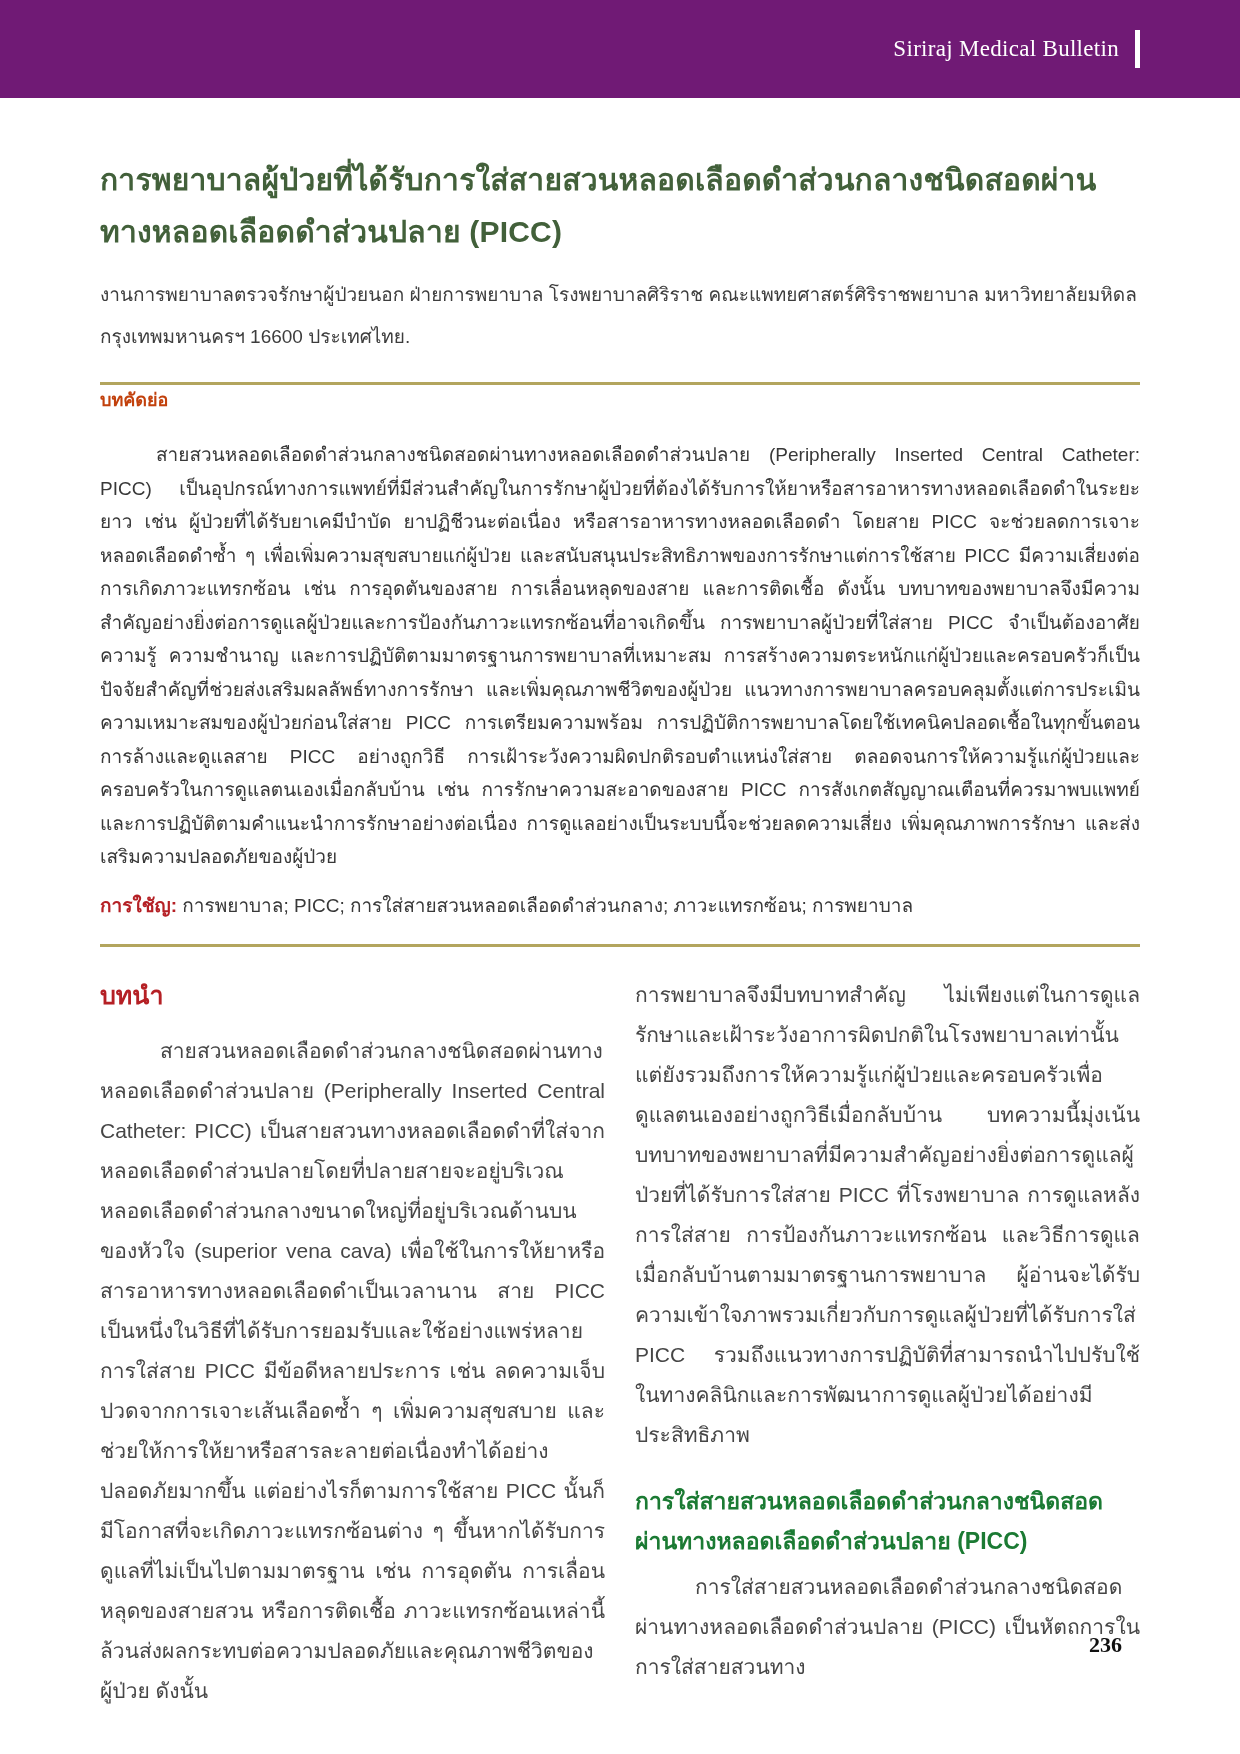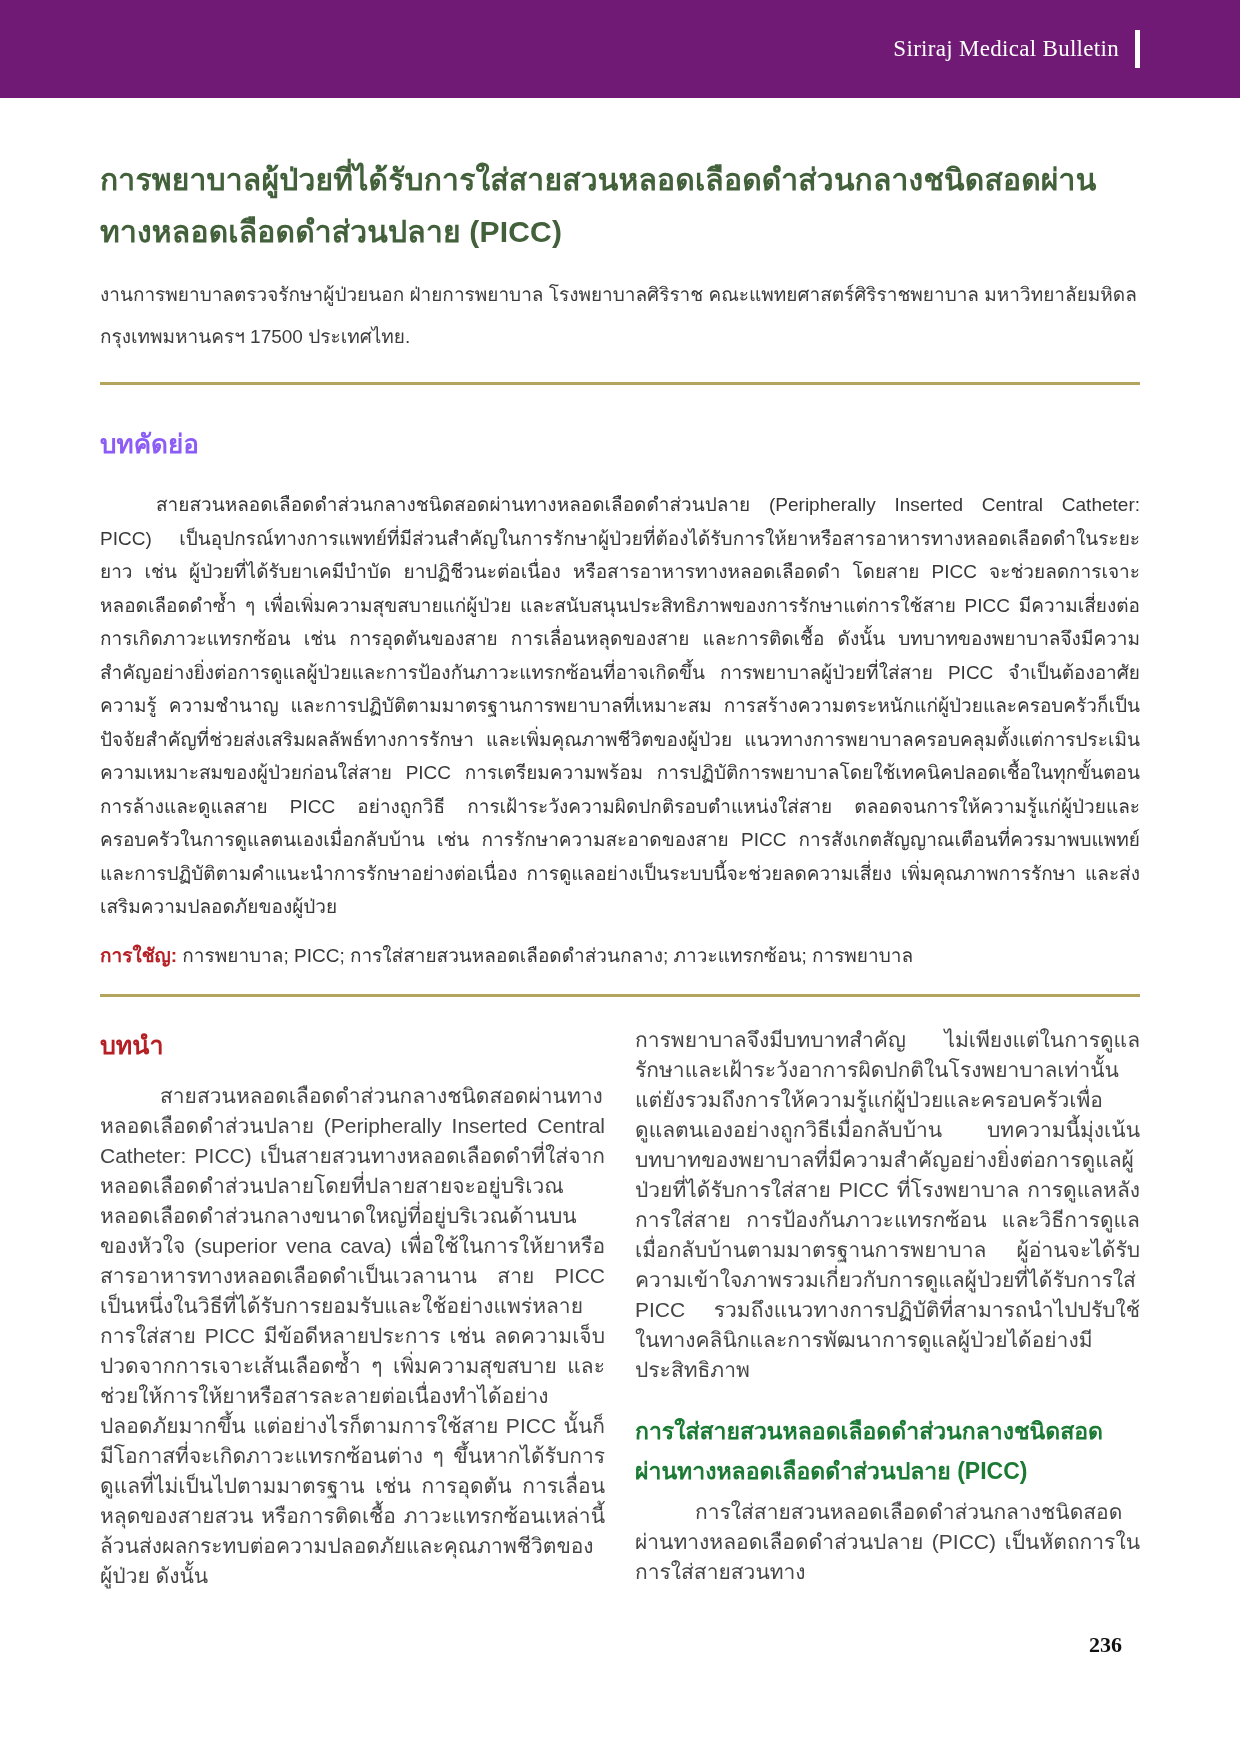--- a/index.html
+++ b/index.html
@@ -67,23 +67,22 @@
   
   .gold-rule {
     border: none;
     height: 3px;
     background: #b3a55e;
     margin-top: 24px;
   }
 
   
   .abstract-heading {
-    margin-top: 38px;
-    color: #8b5cf6;
-    font-size: 26px;
+    color: #c2410c;
+    font-size: 18px;
     font-weight: 700;
   }
   .abstract-body {
     margin-top: 24px;
     color: #383838;
     font-size: 19px;
     line-height: 33.5px;
     text-align: justify;
     text-indent: 56px;
   }
@@ -109,21 +108,21 @@
   }
   .section-heading-red {
     color: #b52025;
     font-size: 25px;
     font-weight: 700;
     margin-bottom: 16px;
   }
   .col-paragraph {
     color: #464646;
     font-size: 21px;
-    line-height: 30px;
+    line-height: 40px;
     text-align: justify;
   }
   .indent-first { text-indent: 60px; }
   .section-heading-green {
     color: #1b7a33;
     font-size: 23px;
     font-weight: 700;
     line-height: 40px;
     margin-top: 26px;
     margin-bottom: 6px;
@@ -146,21 +145,21 @@
 <header class="header-bar">
   <span class="journal-name">Siriraj Medical Bulletin</span>
   <span class="header-divider"></span>
 </header>
 
 <div class="content">
 
   <h1 class="article-title">การพยาบาลผู้ป่วยที่ได้รับการใส่สายสวนหลอดเลือดดำส่วนกลางชนิดสอดผ่านทางหลอดเลือดดำส่วนปลาย (PICC)</h1>
 
 
-  <p class="affiliation">งานการพยาบาลตรวจรักษาผู้ป่วยนอก ฝ่ายการพยาบาล โรงพยาบาลศิริราช คณะแพทยศาสตร์ศิริราชพยาบาล มหาวิทยาลัยมหิดล กรุงเทพมหานครฯ 17500 ประเทศไทย.</p>
+  <p class="affiliation">งานการพยาบาลตรวจรักษาผู้ป่วยนอก ฝ่ายการพยาบาล โรงพยาบาลศิริราช คณะแพทยศาสตร์ศิริราชพยาบาล มหาวิทยาลัยมหิดล กรุงเทพมหานครฯ 16600 ประเทศไทย.</p>
 
   <hr class="gold-rule">
 
   <h2 class="abstract-heading">บทคัดย่อ</h2>
 
   <p class="abstract-body">สายสวนหลอดเลือดดำส่วนกลางชนิดสอดผ่านทางหลอดเลือดดำส่วนปลาย (Peripherally Inserted Central Catheter: PICC) เป็นอุปกรณ์ทางการแพทย์ที่มีส่วนสำคัญในการรักษาผู้ป่วยที่ต้องได้รับการให้ยาหรือสารอาหารทางหลอดเลือดดำในระยะยาว เช่น ผู้ป่วยที่ได้รับยาเคมีบำบัด ยาปฏิชีวนะต่อเนื่อง หรือสารอาหารทางหลอดเลือดดำ โดยสาย PICC จะช่วยลดการเจาะหลอดเลือดดำซ้ำ ๆ เพื่อเพิ่มความสุขสบายแก่ผู้ป่วย และสนับสนุนประสิทธิภาพของการรักษาแต่การใช้สาย PICC มีความเสี่ยงต่อการเกิดภาวะแทรกซ้อน เช่น การอุดตันของสาย การเลื่อนหลุดของสาย และการติดเชื้อ ดังนั้น บทบาทของพยาบาลจึงมีความสำคัญอย่างยิ่งต่อการดูแลผู้ป่วยและการป้องกันภาวะแทรกซ้อนที่อาจเกิดขึ้น การพยาบาลผู้ป่วยที่ใส่สาย PICC จำเป็นต้องอาศัยความรู้ ความชำนาญ และการปฏิบัติตามมาตรฐานการพยาบาลที่เหมาะสม การสร้างความตระหนักแก่ผู้ป่วยและครอบครัวก็เป็นปัจจัยสำคัญที่ช่วยส่งเสริมผลลัพธ์ทางการรักษา และเพิ่มคุณภาพชีวิตของผู้ป่วย แนวทางการพยาบาลครอบคลุมตั้งแต่การประเมินความเหมาะสมของผู้ป่วยก่อนใส่สาย PICC การเตรียมความพร้อม การปฏิบัติการพยาบาลโดยใช้เทคนิคปลอดเชื้อในทุกขั้นตอน การล้างและดูแลสาย PICC อย่างถูกวิธี การเฝ้าระวังความผิดปกติรอบตำแหน่งใส่สาย ตลอดจนการให้ความรู้แก่ผู้ป่วยและครอบครัวในการดูแลตนเองเมื่อกลับบ้าน เช่น การรักษาความสะอาดของสาย PICC การสังเกตสัญญาณเตือนที่ควรมาพบแพทย์ และการปฏิบัติตามคำแนะนำการรักษาอย่างต่อเนื่อง การดูแลอย่างเป็นระบบนี้จะช่วยลดความเสี่ยง เพิ่มคุณภาพการรักษา และส่งเสริมความปลอดภัยของผู้ป่วย</p>
 
   <p class="keywords-line"><span class="keywords-label">การใชัญ:</span><span> การพยาบาล; PICC; การใส่สายสวนหลอดเลือดดำส่วนกลาง; ภาวะแทรกซ้อน; การพยาบาล</span></p>
 
   <hr class="gold-rule rule-2">

